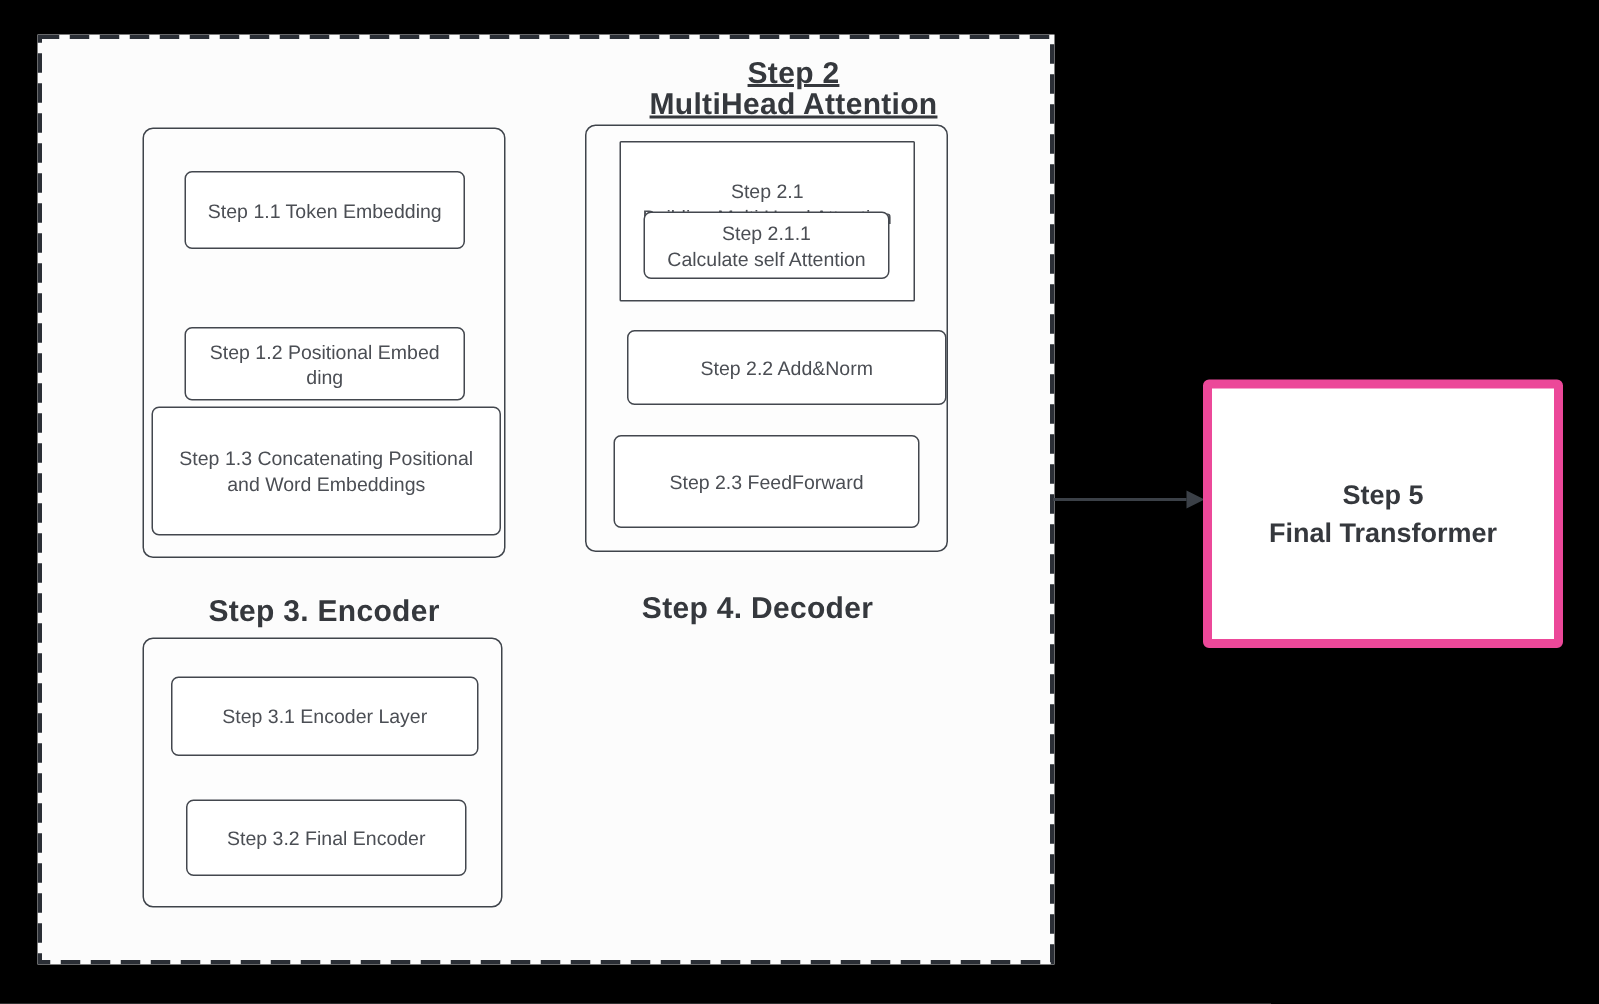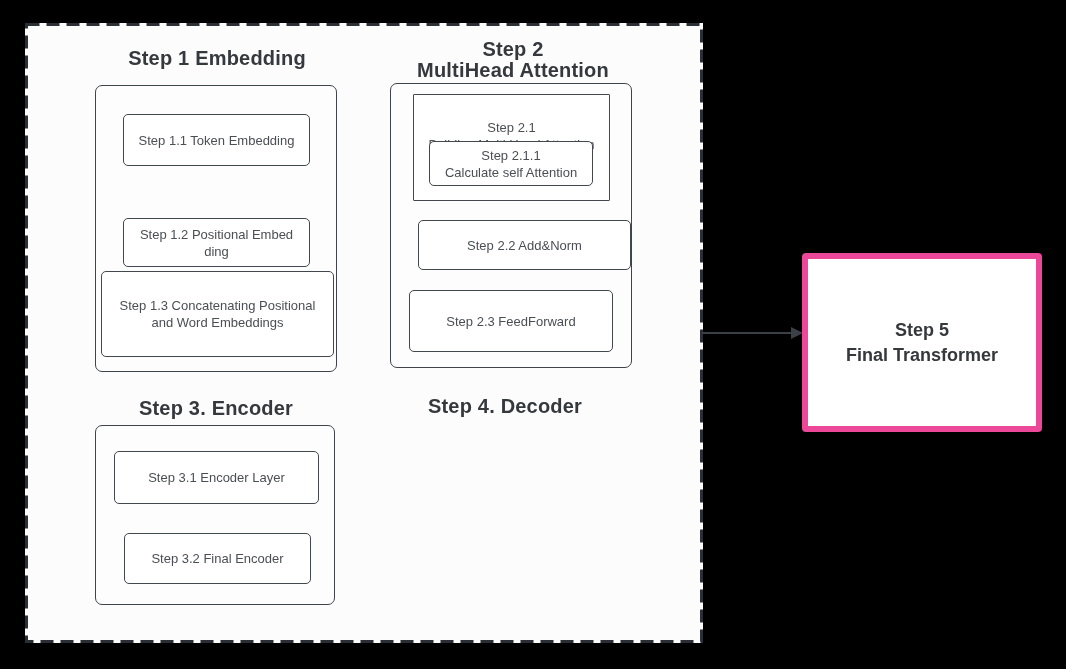--- a/index.html
+++ b/index.html
@@ -30,21 +30,21 @@
   }
   .node.square { border-radius:1px; display:block; padding:7px 2px 0 2px; }
   .node-label-top { text-align:center; font-size:13px; line-height:17px; color:#4b4e54; white-space:pre-line; }
   
   #t1 { left:42px;  top:25px; }
   #g1 { left:70px;  top:62px;  width:242px; height:287px;padding-left:36px; }
   #n11 { left:27px; top:28px;  width:187px; height:52px; }
   #n12 { left:27px; top:108px; width:187px; height:49px;margin-top:24px; }
   #n13 { left:5px;  top:185px; width:233px; height:86px; }
   
-  #t2 { left:338px; top:16px; }
+  #t2 { left:354px; top:16px;text-decoration:underline; }
   #g2 { left:365px; top:60px;  width:242px; height:285px; }
   #n21 { left:22px; top:10px;  width:197px; height:107px; }
   #n211{ left:15px; top:46px;  width:164px; height:45px; position:absolute; }
   #n22 { left:27px; top:136px; width:213px; height:50px; }
   #n23 { left:18px; top:206px; width:204px; height:62px; }
   
   #t3 { left:41px;  top:375px; }
   #g3 { left:70px;  top:402px; width:240px; height:180px; }
   #n31 { left:18px; top:25px;  width:205px; height:53px; }
   #n32 { left:28px; top:107px; width:187px; height:51px; }
@@ -66,21 +66,20 @@
 </head>
 <body>
 
 <div class="canvas">
 
   <div class="frame">
     <svg class="frame-border-svg" width="678" height="620">
       <rect x="1.5" y="1.5" width="675" height="617" fill="none" stroke="#2a2e35" stroke-width="3" stroke-dasharray="13 7"></rect>
     </svg>
 
-    <div class="title" id="t1">Step 1 Embedding</div>
     <div class="gbox" id="g1">
       <div class="node" id="n11">Step 1.1 Token Embedding</div>
       <div class="node" id="n12">Step 1.2 Positional Embed
 ding</div>
       <div class="node" id="n13">Step 1.3 Concatenating Positional
 and Word Embeddings</div>
     </div>
 
     <div class="title" id="t2">Step 2
 MultiHead Attention</div>

